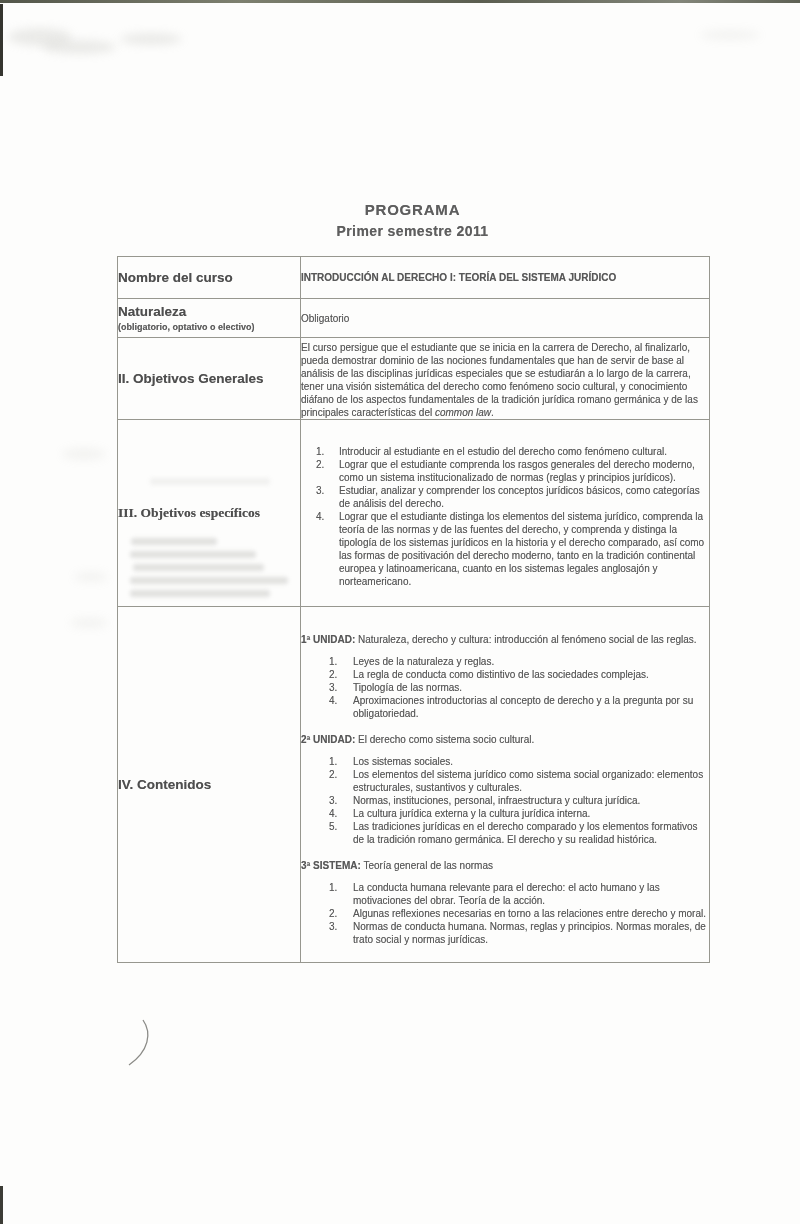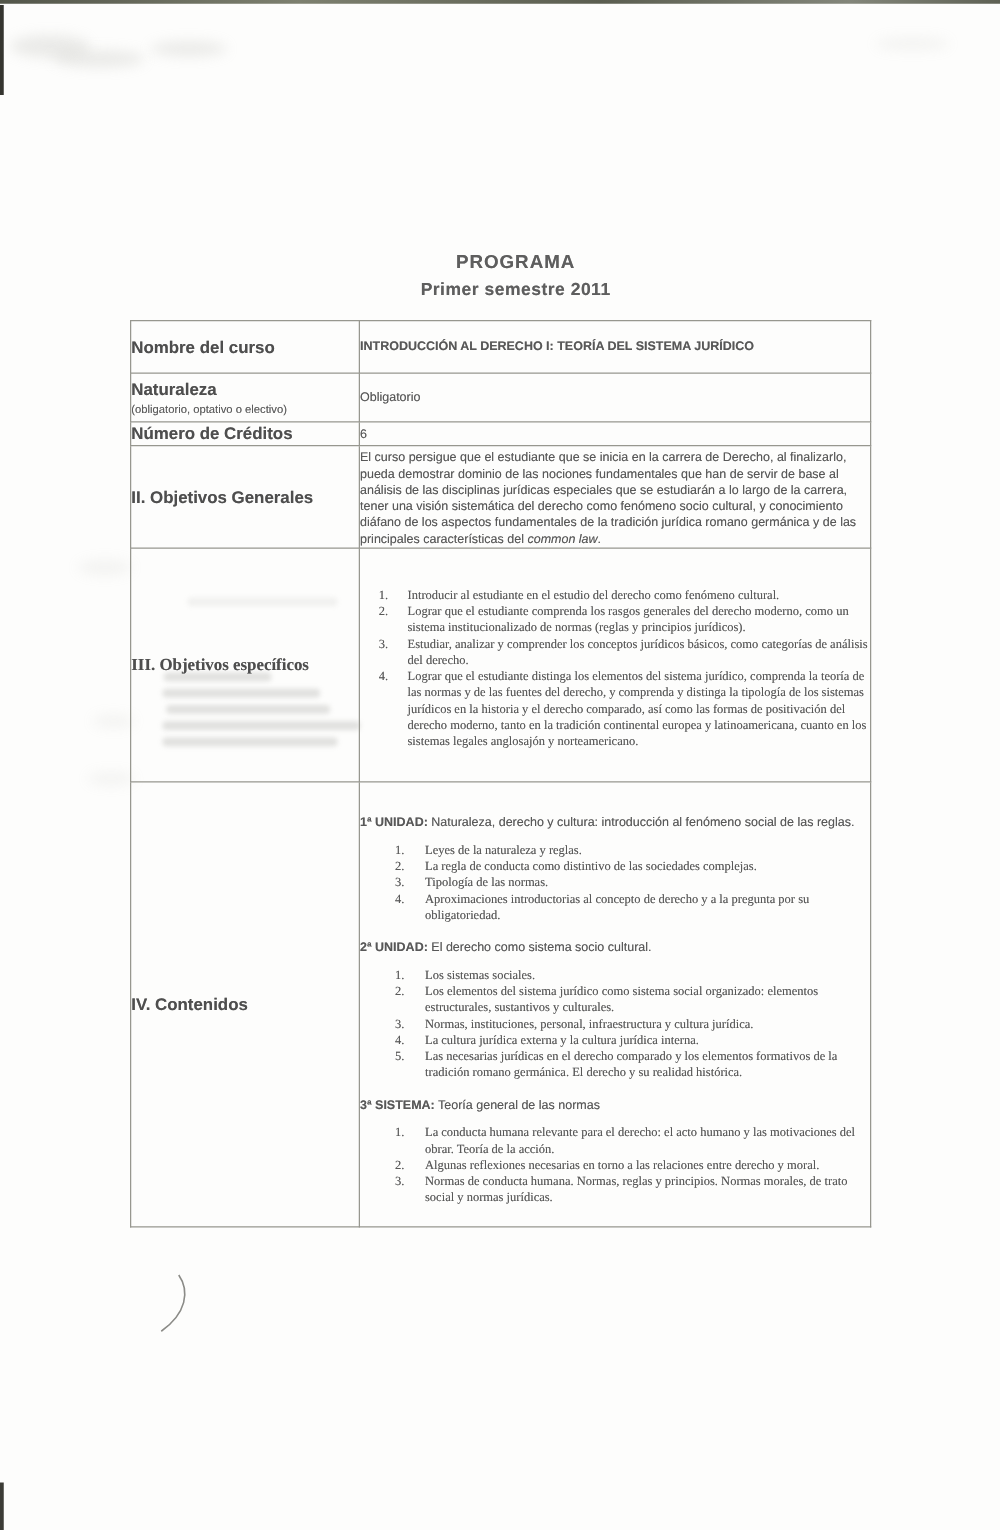--- a/index.html
+++ b/index.html
@@ -21,38 +21,38 @@
 
   .doc-title, .doc-subtitle {
     position:absolute; left:117px; width:591px; text-align:center;
     font-weight:bold; color:#5e5e5e; letter-spacing:.8px;
     text-shadow: 0 0 .5px rgba(95,95,95,.65);
   }
   .doc-title { top:201px; font-size:15px; }
   .doc-subtitle { top:223px; font-size:14px; letter-spacing:.4px; }
 
   table.course {
-    position:absolute; left:104px; top:256px; width:592px;
+    position:absolute; left:117px; top:256px; width:592px;
     border-collapse:collapse; table-layout:fixed;
     font-size:10px; color:#585858;
     text-shadow: 0 0 .4px rgba(90,90,90,.55);
   }
   table.course col.c1 { width:183px; }
   table.course col.c2 { width:409px; }
   table.course td { border:1px solid #97978f; padding:0; vertical-align:middle; }
 
   td.lbl { font-weight:bold; font-size:13.5px; color:#4e4e4e; padding:2px 4px 2px 7px; line-height:1.12; }
-  .sub { font-weight:normal; font-size:9px; color:#5c5c5c; display:block; margin-top:2px; letter-spacing:0; }
+  .sub { font-weight:bold; font-size:9px; color:#5c5c5c; display:block; margin-top:2px; letter-spacing:0; }
   td.val { padding:2px 8px 2px 9px; font-size:10px; line-height:13px; }
   td.vtop { vertical-align:top; }
   .caps { font-weight:bold; }
   .just { text-align:justify; }
   .ital { font-style:italic; }
 
-  ol.lst { list-style:none; counter-reset:n; margin:6px 0 0 0; padding:0 0 0 15px;font-family:Liberation Serif, serif; }
+  ol.lst { list-style:none; counter-reset:n; margin:6px 0 0 0; padding:0 0 0 15px; }
   ol.lst li { counter-increment:n; position:relative; padding-left:23px; margin:0; }
   ol.lst li::before { content:counter(n) "."; position:absolute; left:0; }
   ol.u { padding-left:28px; margin-top:9px; }
   ol.u li { padding-left:24px; }
 
   .unit { margin-top:13px; }
   .unit:first-child { margin-top:2px; }
   .unit-head b { font-weight:bold; }
 
   .pen-mark { position:absolute; left:124px; top:1018px; }
@@ -95,24 +95,20 @@
 
   <tr>
     <td class="lbl" style="height:39px;">
       <span>Naturaleza</span>
       <span class="sub">(obligatorio, optativo o electivo)</span>
     </td>
     <td class="val">Obligatorio</td>
   </tr>
 
 
-  <tr>
-    <td class="lbl" style="height:19px;">Número de Créditos</td>
-    <td class="val">6</td>
-  </tr>
 
 
   <tr>
     <td class="lbl" style="height:81px;">II. Objetivos Generales</td>
     <td class="val vtop" style="padding-top:3px;">
       <span>El curso persigue que el estudiante que se inicia en la carrera de Derecho, al finalizarlo, pueda demostrar dominio de las nociones fundamentales que han de servir de base al análisis de las disciplinas jurídicas especiales que se estudiarán a lo largo de la carrera, tener una visión sistemática del derecho como fenómeno socio cultural, y conocimiento diáfano de los aspectos fundamentales de la tradición jurídica romano germánica y de las principales características del </span><span class="ital">common law</span><span>.</span>
     </td>
   </tr>
 
   <tr>
@@ -145,21 +141,21 @@
 
       <div class="unit">
         <div class="unit-head">
           <b>2ª UNIDAD:</b><span> El derecho como sistema socio cultural.</span>
         </div>
         <ol class="lst u">
           <li>Los sistemas sociales.</li>
           <li>Los elementos del sistema jurídico como sistema social organizado: elementos estructurales, sustantivos y culturales.</li>
           <li>Normas, instituciones, personal, infraestructura y cultura jurídica.</li>
           <li>La cultura jurídica externa y la cultura jurídica interna.</li>
-          <li>Las necesarias jurídicas en el derecho comparado y los elementos formativos de la tradición romano germánica. El derecho y su realidad histórica.</li>
+          <li>Las tradiciones jurídicas en el derecho comparado y los elementos formativos de la tradición romano germánica. El derecho y su realidad histórica.</li>
         </ol>
       </div>
 
       <div class="unit">
         <div class="unit-head">
           <b>3ª SISTEMA:</b><span> Teoría general de las normas</span>
         </div>
         <ol class="lst u">
           <li>La conducta humana relevante para el derecho: el acto humano y las motivaciones del obrar. Teoría de la acción.</li>
           <li>Algunas reflexiones necesarias en torno a las relaciones entre derecho y moral.</li>

